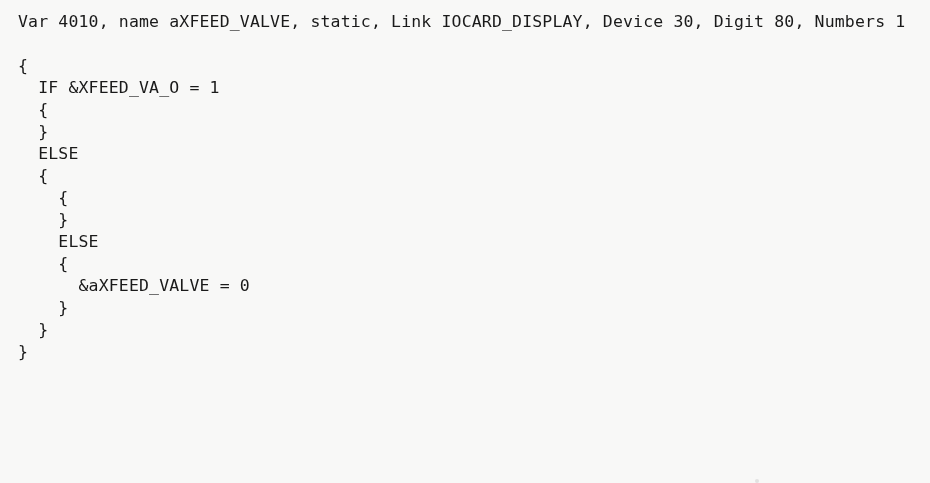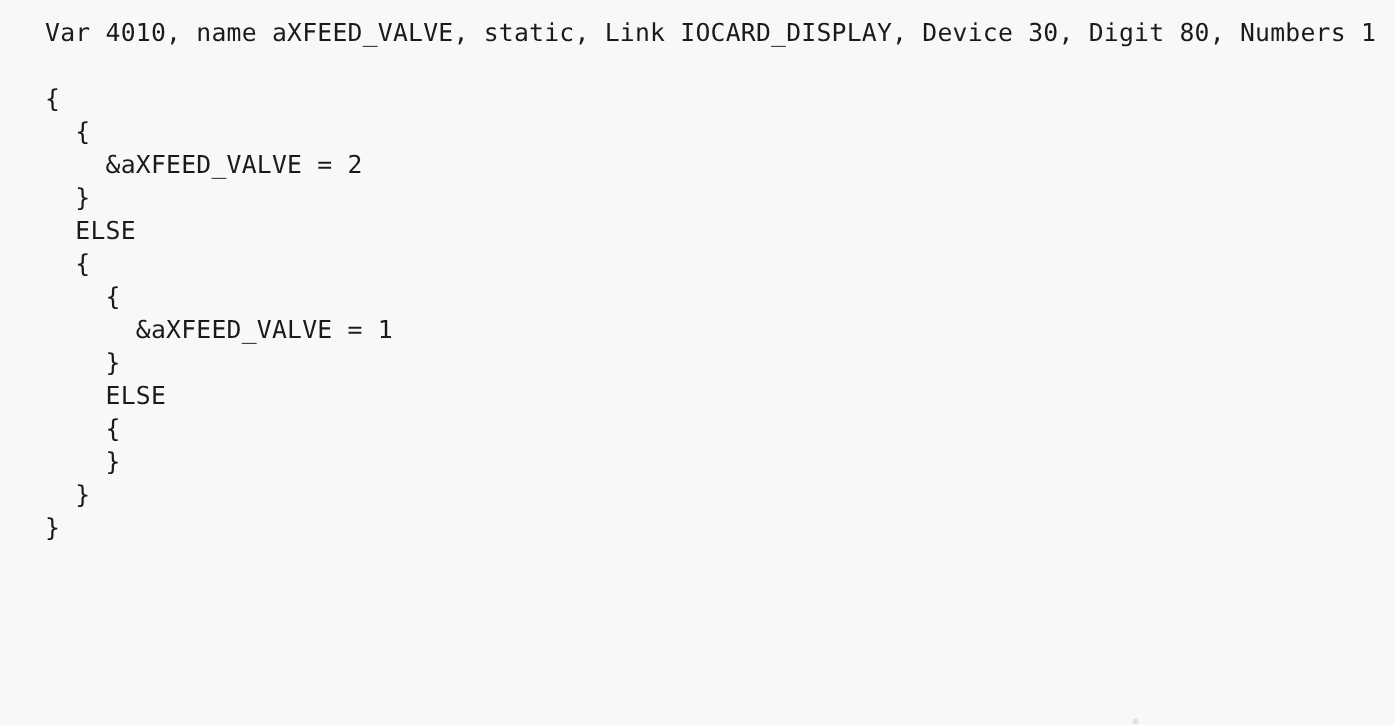--- a/index.html
+++ b/index.html
@@ -12,21 +12,20 @@
     background: #f8f8f7;
     font-family: "DejaVu Sans Mono", monospace;
     color: #1a1a1a;
     overflow: hidden;
   }
   #code-listing {
     position: absolute;
     left: 18px;
     top: 11px;
     width: 900px;
-    margin-left: 12px;
   }
   .code-line {
     font-family: "DejaVu Sans Mono", monospace;
     font-size: 16.5px;
     line-height: 22px;
     height: 22px;
     white-space: pre;
     letter-spacing: 0.15px;
     color: #1a1a1a;
   }
@@ -44,28 +43,28 @@
     opacity: 0.55;
   }
 </style>
 </head>
 <body>
 
 <div id="code-listing">
   <div class="code-line">Var 4010, name aXFEED_VALVE, static, Link IOCARD_DISPLAY, Device 30, Digit 80, Numbers 1</div>
   <div class="code-line blank"></div>
   <div class="code-line">{</div>
+  <div class="code-line">  IF &amp;XFEED_VA_O = 1</div>
   <div class="code-line">  {</div>
-  <div class="code-line">    &amp;aXFEED_VALVE = 2</div>
   <div class="code-line">  }</div>
   <div class="code-line">  ELSE</div>
   <div class="code-line">  {</div>
   <div class="code-line">    {</div>
-  <div class="code-line">      &amp;aXFEED_VALVE = 1</div>
   <div class="code-line">    }</div>
   <div class="code-line">    ELSE</div>
   <div class="code-line">    {</div>
+  <div class="code-line">      &amp;aXFEED_VALVE = 0</div>
   <div class="code-line">    }</div>
   <div class="code-line">  }</div>
   <div class="code-line">}</div>
 </div>
 
 <div class="edge-artifact"></div>
 
 </body></html>

